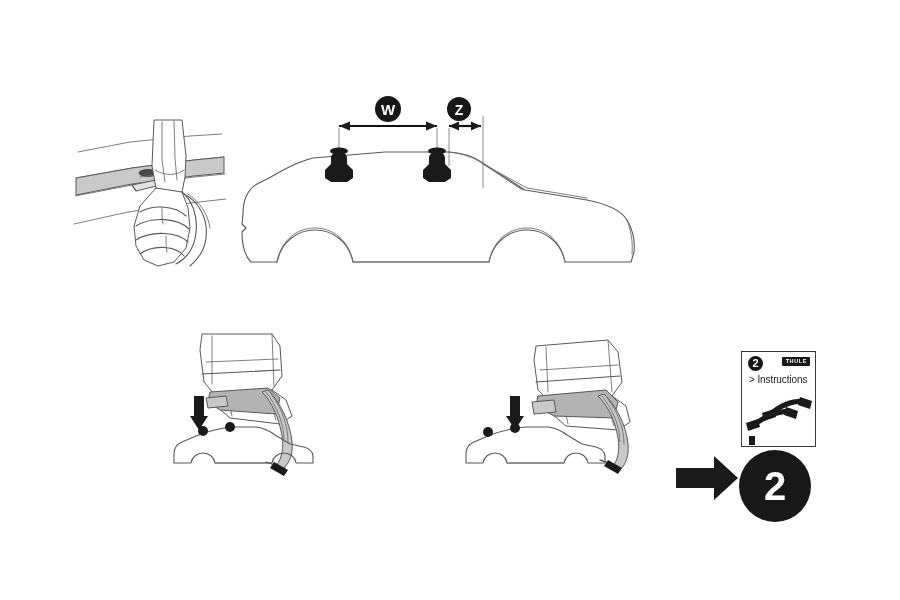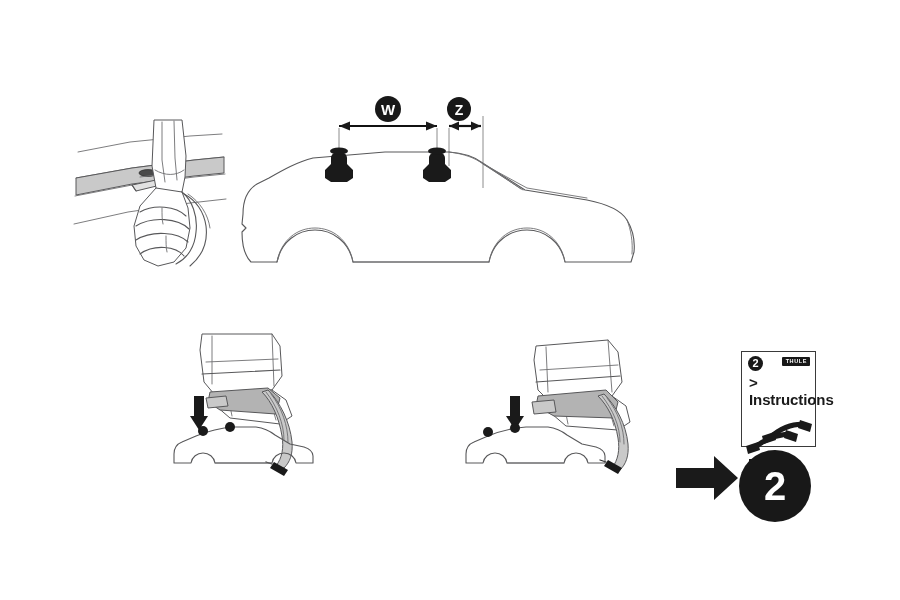--- a/index.html
+++ b/index.html
@@ -78,22 +78,22 @@
     color: #ffffff;
     font-size: 5.5px;
     font-weight: bold;
     letter-spacing: 0.6px;
     padding: 1.5px 3px 1.5px 4px;
     border-radius: 1px;
     line-height: 1;
   }
   .card-heading {
     margin: 0 0 0 7px;
-    font-size: 15px;
-    font-weight: bold;
+    font-size: 10px;
+    font-weight: normal;
     color: #1a1a1a;
     letter-spacing: -0.1px;
   }
 
   
   .step-circle {
     position: absolute;
     border-radius: 50%;
     background: #181818;
     color: #ffffff;

